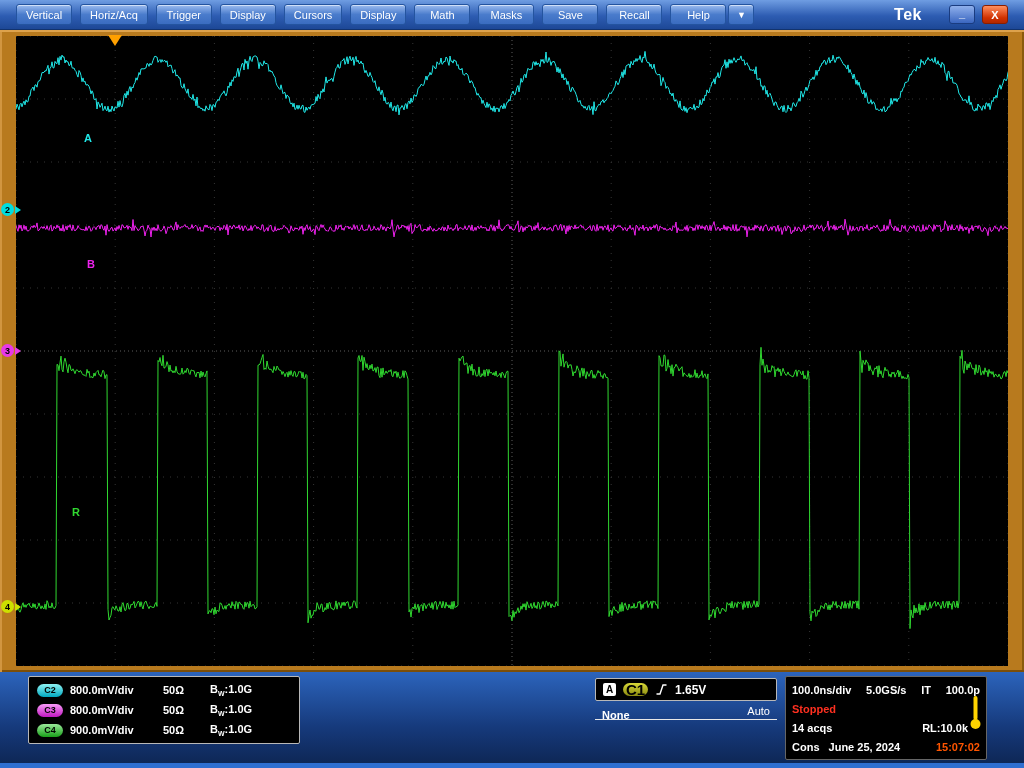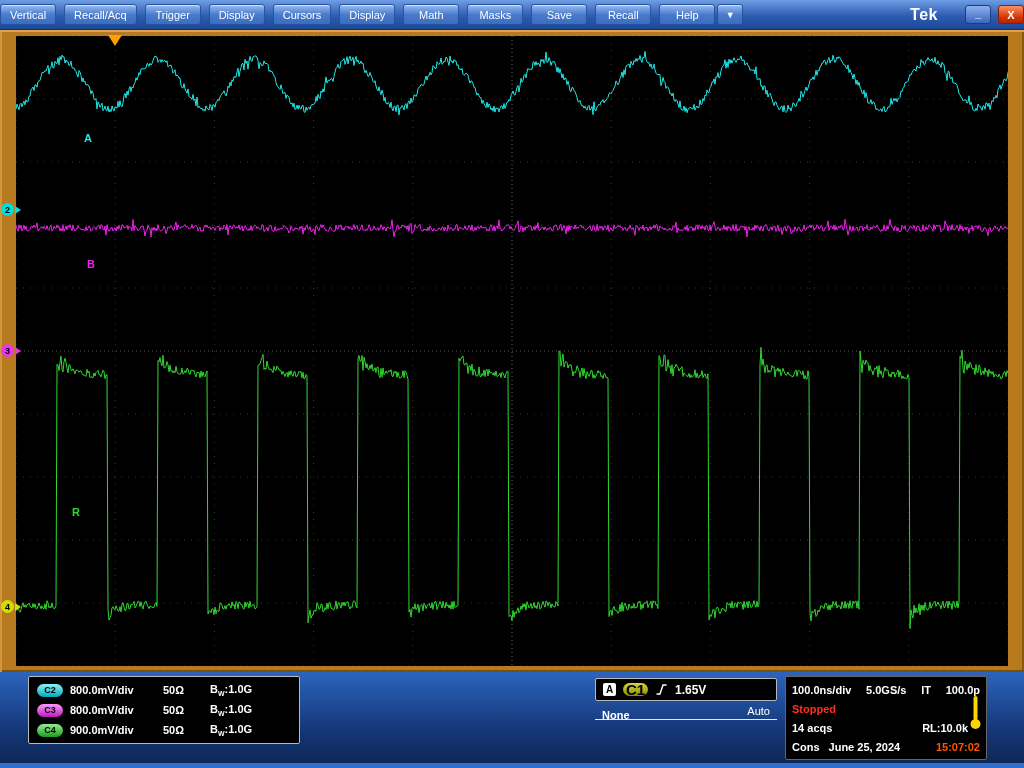--- a/index.html
+++ b/index.html
@@ -3,21 +3,21 @@
 <meta charset="utf-8">
 <style>
   * { margin:0; padding:0; box-sizing:border-box; }
   html,body { width:1024px; height:768px; overflow:hidden; }
   body { font-family:"Liberation Sans", sans-serif; background:#0e2756; position:relative; }
 
   
   .menubar{
     position:absolute; top:0; left:0; width:1024px; height:30px;
     background:linear-gradient(#6f9de2,#2d5cb2 55%,#1d4896);
-    display:flex; align-items:center; padding:0 0;
+    display:flex; align-items:center; padding:0 16px;
     border-bottom:1px solid #12336e;
   }
   .menu-items{ display:flex; align-items:center; gap:8px; }
   .menu-btn{
     height:21px; min-width:56px; padding:0 9px;
     font-size:11px; color:#fff; white-space:nowrap;
     background:linear-gradient(#9cbcf0,#4a7ccc 50%,#3a6cc0);
     border:1px solid #24549f; border-radius:3px;
     display:flex; align-items:center; justify-content:center;
     box-shadow:inset 0 1px 0 rgba(255,255,255,.55);
@@ -102,21 +102,21 @@
   .time{ color:#ff5500; font-weight:bold; }
   .cons-group span{ margin-right:6px; }
   .thermo{ position:absolute; right:5px; top:18px; }
 </style>
 </head>
 <body>
 
 <div class="menubar">
   <div class="menu-items">
       <div class="menu-btn">Vertical</div>
-      <div class="menu-btn">Recall/Acq</div>
+      <div class="menu-btn">Horiz/Acq</div>
       <div class="menu-btn">Trigger</div>
       <div class="menu-btn">Display</div>
       <div class="menu-btn">Cursors</div>
       <div class="menu-btn">Display</div>
       <div class="menu-btn">Math</div>
       <div class="menu-btn">Masks</div>
       <div class="menu-btn">Save</div>
       <div class="menu-btn">Recall</div>
       <div class="menu-btn">Help</div>
     </div>

